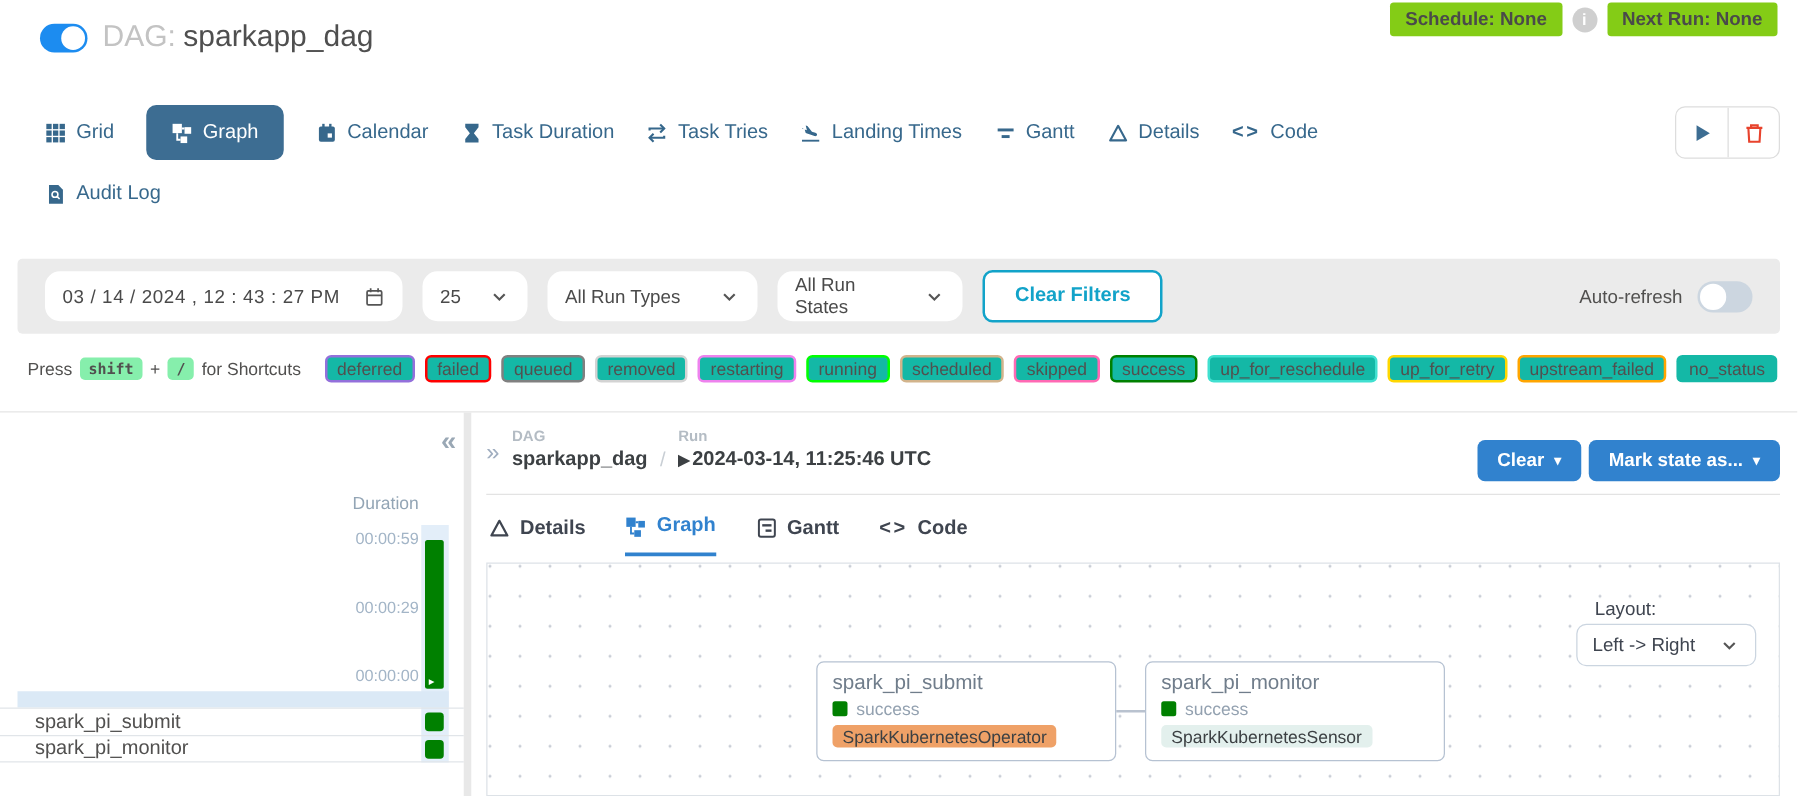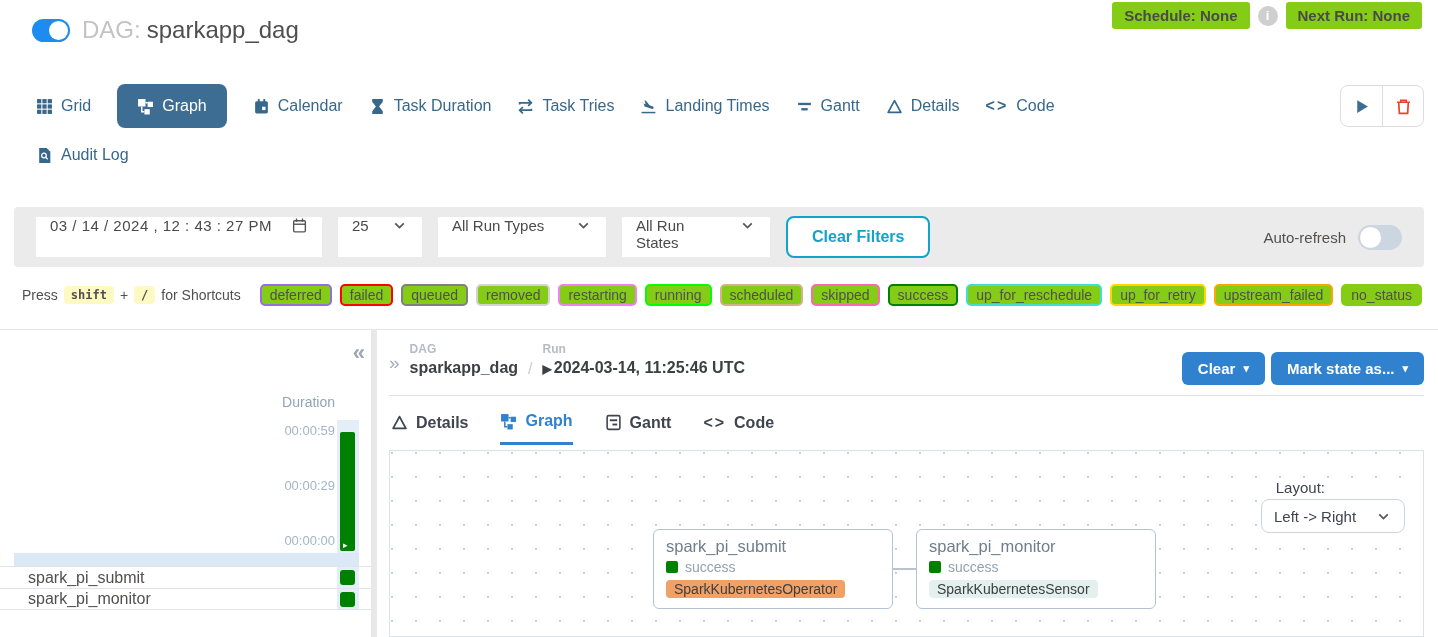--- a/index.html
+++ b/index.html
@@ -30,38 +30,38 @@
   .ic { width:17px; height:17px; flex:0 0 auto; }
   .code-glyph { font-weight:700; font-size:16px; letter-spacing:2px; }
 
   .actions { position:absolute; top:85px; right:14px; display:flex; border:1px solid #ddd; border-radius:8px; overflow:hidden; background:#fff; }
   .action-btn { width:41px; height:40px; display:flex; align-items:center; justify-content:center; cursor:pointer; }
   .action-btn + .action-btn { border-left:1px solid #ddd; }
 
   
   .filterbar { position:absolute; top:207px; left:14px; right:14px; height:60px; background:#ebebeb;
                border-radius:4px; display:flex; align-items:center; gap:16px; padding:0 22px; }
-  .f-input { background:#fff; border-radius:0; height:40px; display:flex; align-items:flex-start;
+  .f-input { background:#fff; border-radius:12px; height:40px; display:flex; align-items:center;
              font-size:15px; color:#4a4a4a; padding:0 14px; gap:10px; border:none; }
   .date-input { width:286px; letter-spacing:.5px; justify-content:space-between; }
   .f-select { justify-content:space-between; cursor:pointer; }
   .w-sm { width:84px; } .w-md { width:168px; } .w-md2 { width:148px; }
   .clear-filters { height:42px; background:#fff; border:2px solid #12a3c9; color:#12a3c9; font-weight:700;
                    font-size:16px; border-radius:8px; padding:0 24px; display:flex; align-items:center; cursor:pointer; }
   .auto-refresh { margin-left:auto; display:flex; align-items:center; gap:12px; font-size:15px; color:#51504f; }
   .switch-off { width:44px; height:25px; border-radius:13px; background:#ccd6e0; position:relative; cursor:pointer; }
   .switch-off .knob { position:absolute; top:2px; left:2px; width:21px; height:21px; border-radius:50%; background:#fff; }
 
   
   .legend { position:absolute; top:284px; left:22px; right:16px; display:flex; align-items:center; justify-content:space-between; }
   .shortcuts { display:flex; align-items:center; gap:6px; font-size:14px; color:#51504f; }
-  .kbd { background:#fef9c3; border-radius:4px; padding:2px 7px; font-family:"DejaVu Sans Mono", monospace;
+  .kbd { background:#86efac; border-radius:4px; padding:2px 7px; font-family:"DejaVu Sans Mono", monospace;
          font-size:12px; font-weight:700; color:#51504f; }
   .status-badges { display:flex; align-items:center; gap:8px; }
-  .st-badge { border:2px solid transparent; border-radius:5px; padding:1px 8px; font-size:14px; color:#51504f; background:#84cc16; }
+  .st-badge { border:2px solid transparent; border-radius:5px; padding:1px 8px; font-size:14px; color:#51504f; background:#14b8a6; }
 
   .rule { position:absolute; top:329px; left:0; right:0; border-top:1px solid #e5e5e5; }
 
   
   .main { position:absolute; top:330px; left:0; right:0; bottom:0; display:flex; }
   .sidebar { width:371px; position:relative; flex:0 0 auto; }
   .divider { width:6px; background:#e8e8e8; flex:0 0 auto; }
   .panel { flex:1; position:relative; }
 
   

